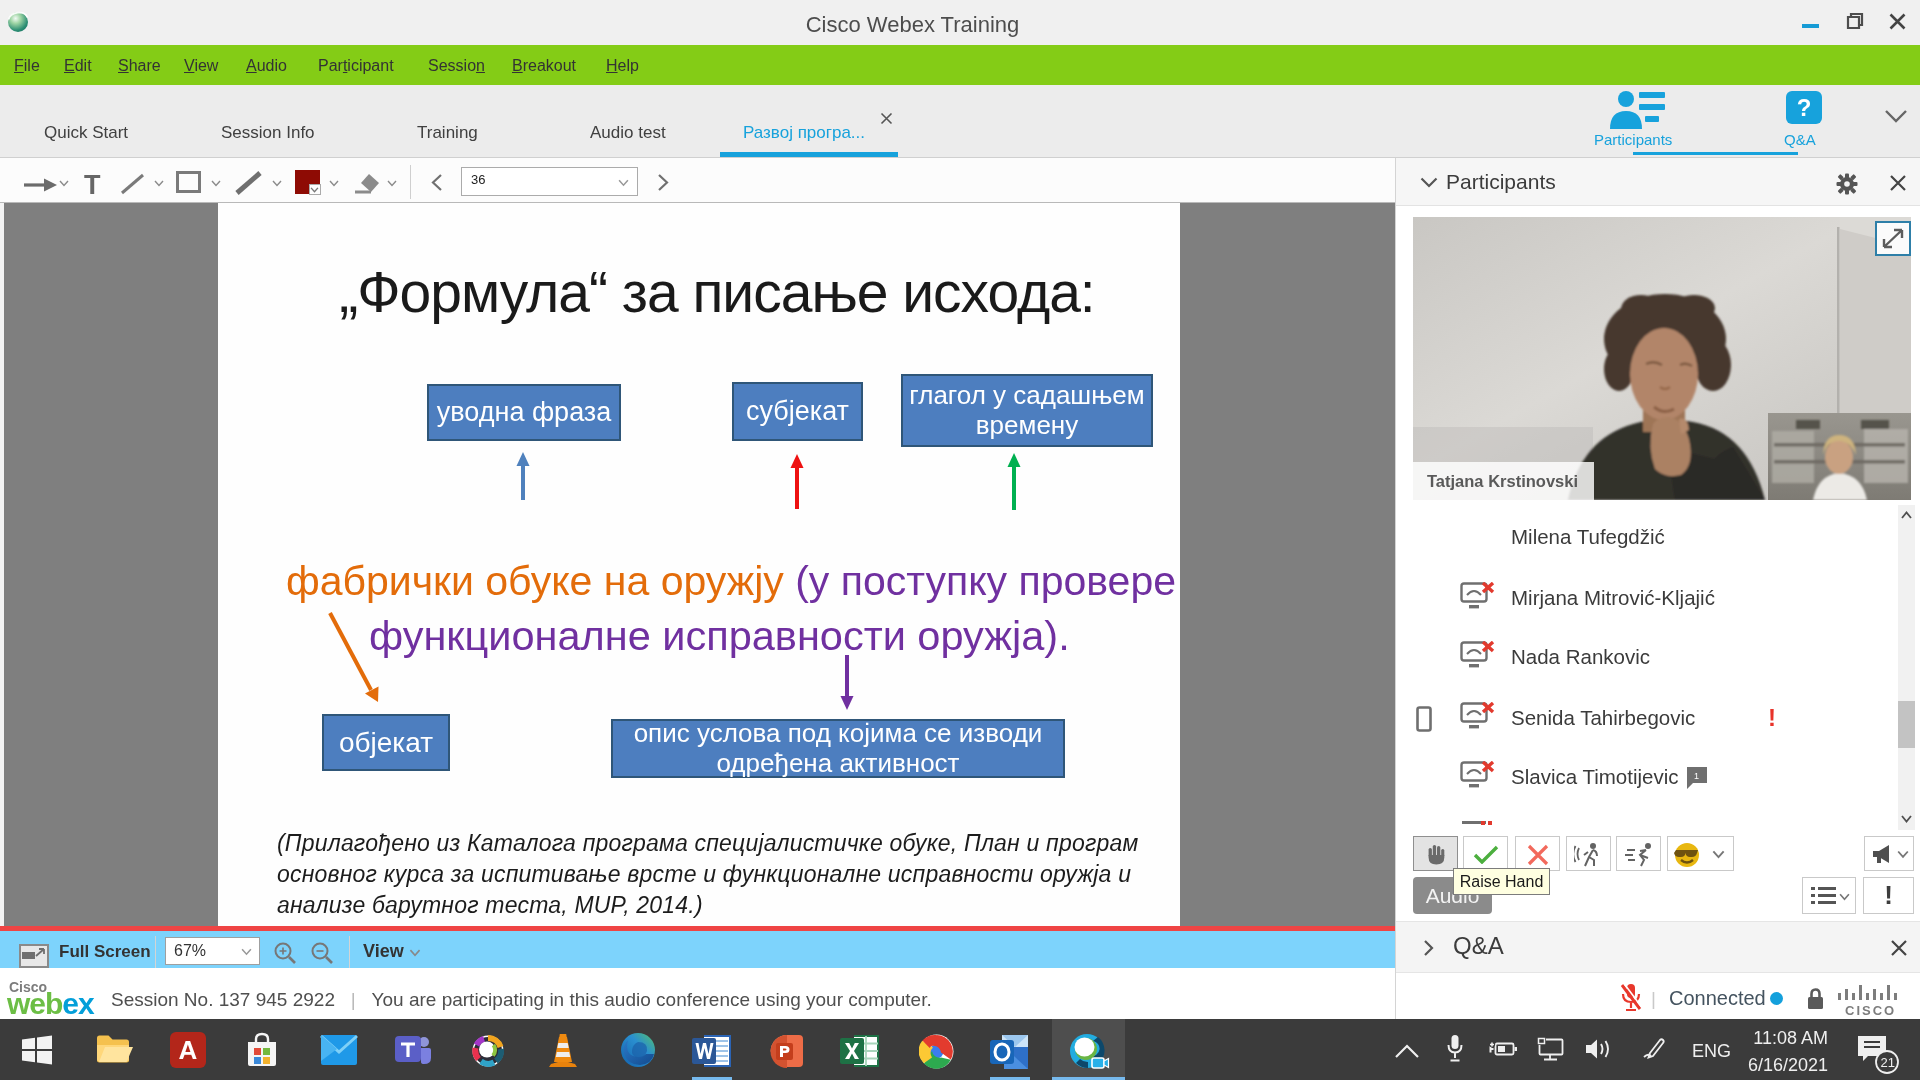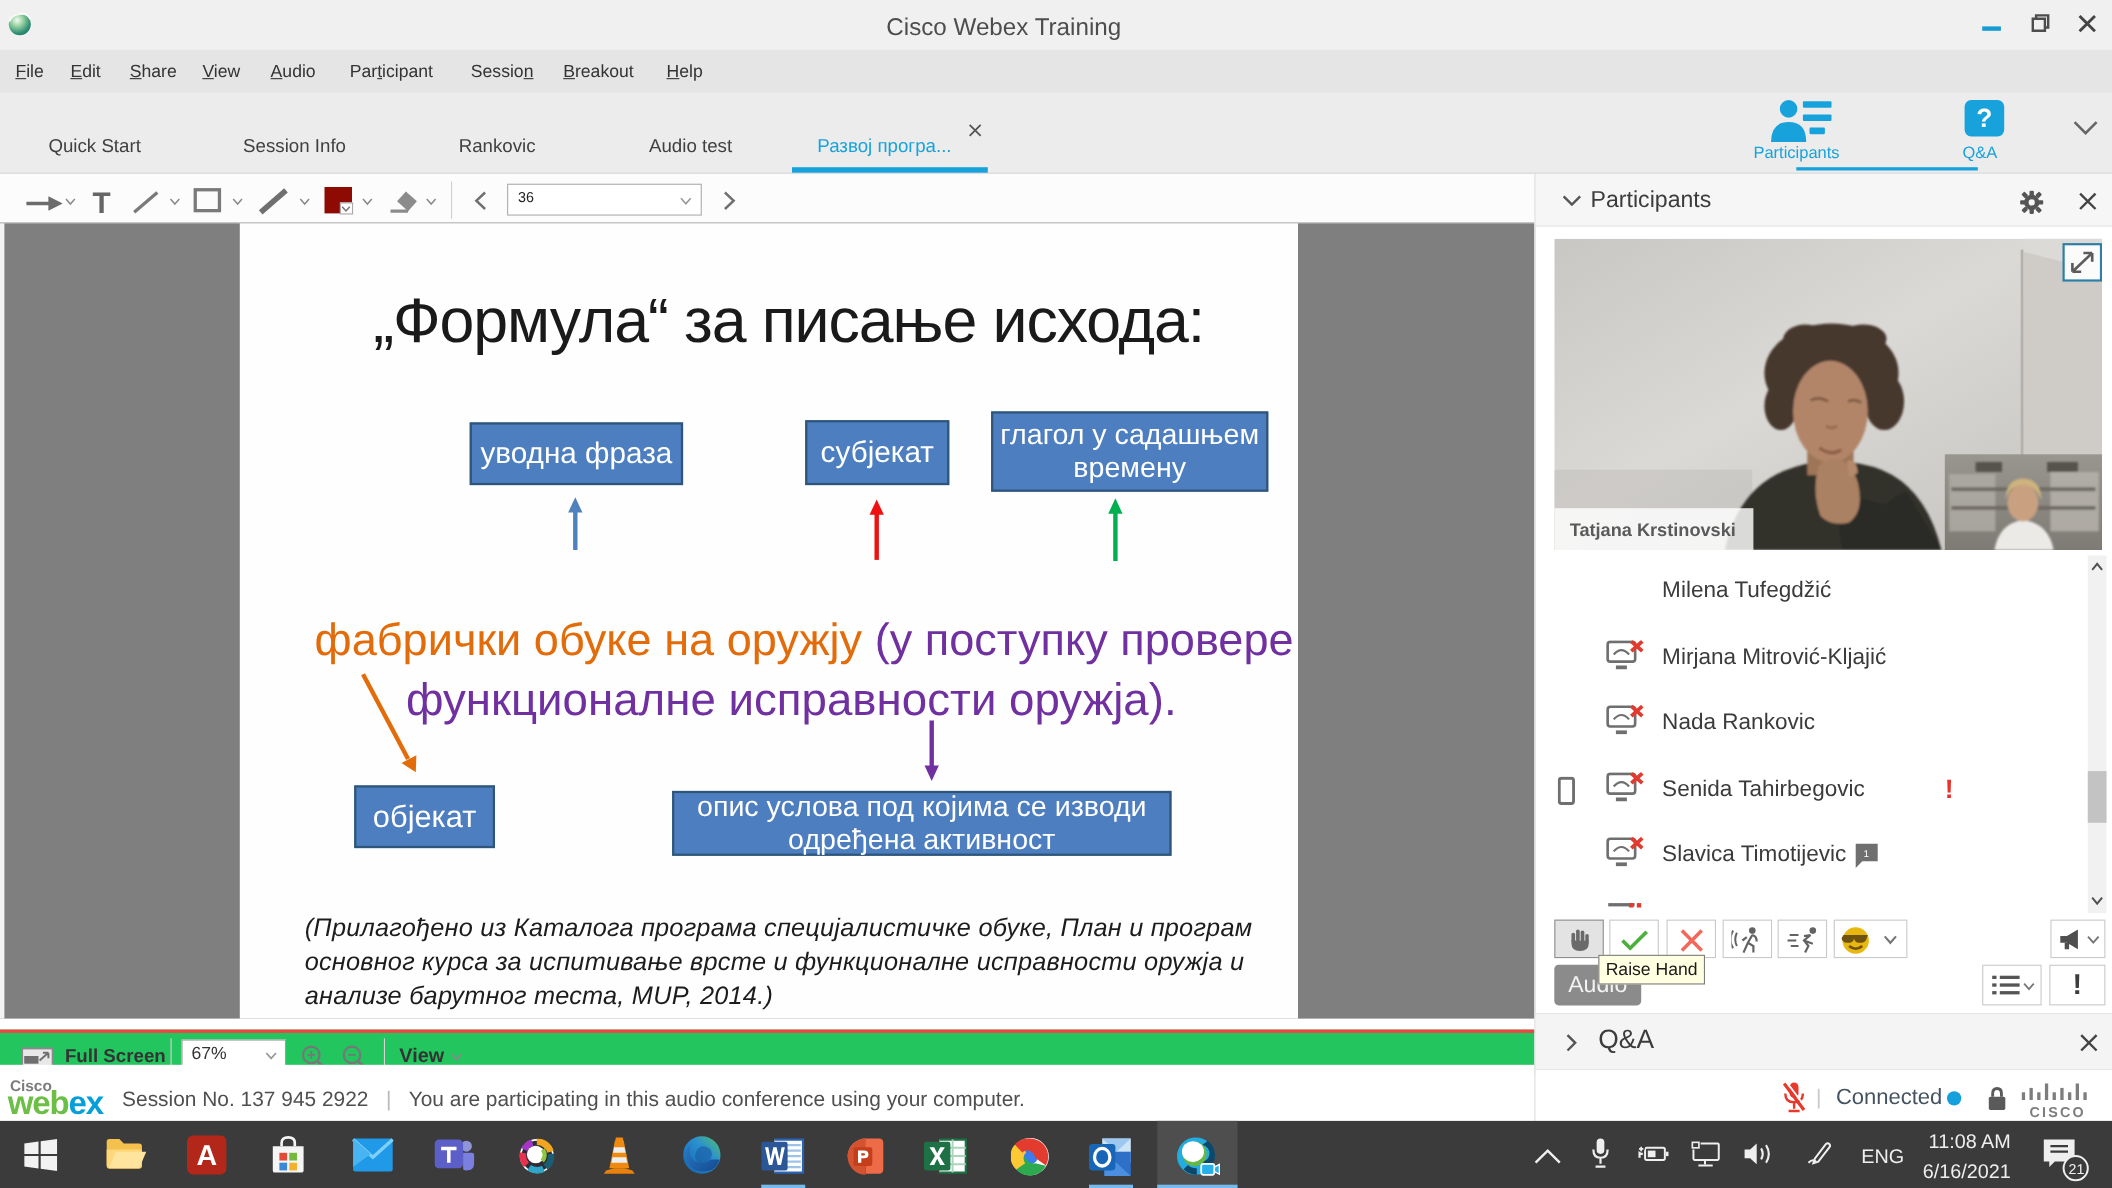--- a/index.html
+++ b/index.html
@@ -5,38 +5,38 @@
   * { margin:0; padding:0; box-sizing:border-box; }
   html,body { width:1920px; height:1080px; overflow:hidden; background:#fff;
     font-family:"Liberation Sans", sans-serif; }
   .abs { position:absolute; }
   #stage { position:relative; width:1920px; height:892px; }
 
   
   #titlebar { left:0; top:0; width:1920px; height:45px; background:#f0f0f0; }
   #apptitle { left:0; top:12px; width:1825px; text-align:center; font-size:22px; color:#4d4d4d; }
   
-  #menubar { left:0; top:45px; width:1920px; height:40px; background:#e5e5e5; }
+  #menubar { left:0; top:45px; width:1920px; height:40px; background:#84cc16; }
   #menubar span.mi { position:absolute; top:12px; font-size:16px; color:#333; }
   
   #tabrow { left:0; top:85px; width:1920px; height:73px; background:#ececec; border-bottom:1px solid #d0d0d0; }
   .tab { position:absolute; top:38px; font-size:17px; color:#404040; }
   #activetabline { left:720px; top:67px; width:178px; height:5px; background:#17a2dc; }
   
   #toolbar { left:0; top:158px; width:1395px; height:45px; background:#fcfcfc; border-bottom:1px solid #b9b9b9; }
   
   #content { left:0; top:203px; width:1395px; height:723px; background:#7f7f7f; }
   #slide { position:absolute; left:218px; top:0; width:962px; height:723px; background:#fefefe; }
   #leftedge { left:0; top:203px; width:4px; height:723px; background:#f3f3f3; }
 
   .bluebox { position:absolute; background:#4d7ebf; border:2px solid #2f5678; color:#fff;
      display:flex; align-items:center; justify-content:center; text-align:center; line-height:1.12; }
 
   
-  #viewbar { left:0; top:926px; width:1395px; height:42px; background:#22c55e; border-top:3px solid #ef4444;margin-top:10px; }
+  #viewbar { left:0; top:926px; width:1395px; height:42px; background:#7dd3fc; border-top:5px solid #ef4444; }
   #statusbar { left:0; top:968px; width:1395px; height:51px; background:#fff; }
   
   #panel { left:1395px; top:158px; width:525px; height:861px; background:#fff; border-left:1px solid #d4d4d4; }
   #phead { position:absolute; left:0; top:0; width:525px; height:48px; background:#f6f6f6; border-bottom:1px solid #e3e3e3;}
   #qabar { position:absolute; left:0; top:763px; width:525px; height:52px; background:#f4f4f4; border-top:1px solid #e5e5e5; border-bottom:1px solid #e5e5e5;}
   #pstatus { position:absolute; left:0; top:815px; width:525px; height:46px; background:#fff; }
   .prow { position:absolute; left:0; width:500px; height:40px; font-size:20.5px; color:#3b3b3b; }
   .pbtn { position:absolute; width:45px; height:35px; background:#fff; border:1px solid #c9c9c9; }
   
   #taskbar { left:0; top:1019px; width:1920px; height:61px; background:#3b3b3b; }
@@ -73,21 +73,21 @@
     <span class="mi" style="left:184px"><u>V</u>iew</span>
     <span class="mi" style="left:246px"><u>A</u>udio</span>
     <span class="mi" style="left:318px">Par<u>t</u>icipant</span>
     <span class="mi" style="left:428px">Sessio<u>n</u></span>
     <span class="mi" style="left:512px"><u>B</u>reakout</span>
     <span class="mi" style="left:606px"><u>H</u>elp</span>
   </div>
   <div id="tabrow" class="abs">
     <span class="tab" style="left:44px">Quick Start</span>
     <span class="tab" style="left:221px">Session Info</span>
-    <span class="tab" style="left:417px">Rankovic</span>
+    <span class="tab" style="left:417px">Training</span>
     <span class="tab" style="left:590px">Audio test</span>
     <span class="tab" style="left:743px;color:#17a2dc">Развој програ...</span>
     <svg class="abs" style="left:879px;top:26px" width="15" height="15" viewBox="0 0 15 15">
       <path d="M2.5 2.5 L12.5 12.5 M12.5 2.5 L2.5 12.5" stroke="#555" stroke-width="1.6"></path>
       </svg>
     <div id="activetabline" class="abs"></div>
 
     <svg class="abs" style="left:1608px;top:4px" width="58" height="40" viewBox="0 0 58 40">
       <circle cx="18" cy="10" r="8" fill="#17a2dc"></circle>
       <path d="M2 40 Q2 22 18 22 Q34 22 34 40 Z" fill="#17a2dc"></path>

